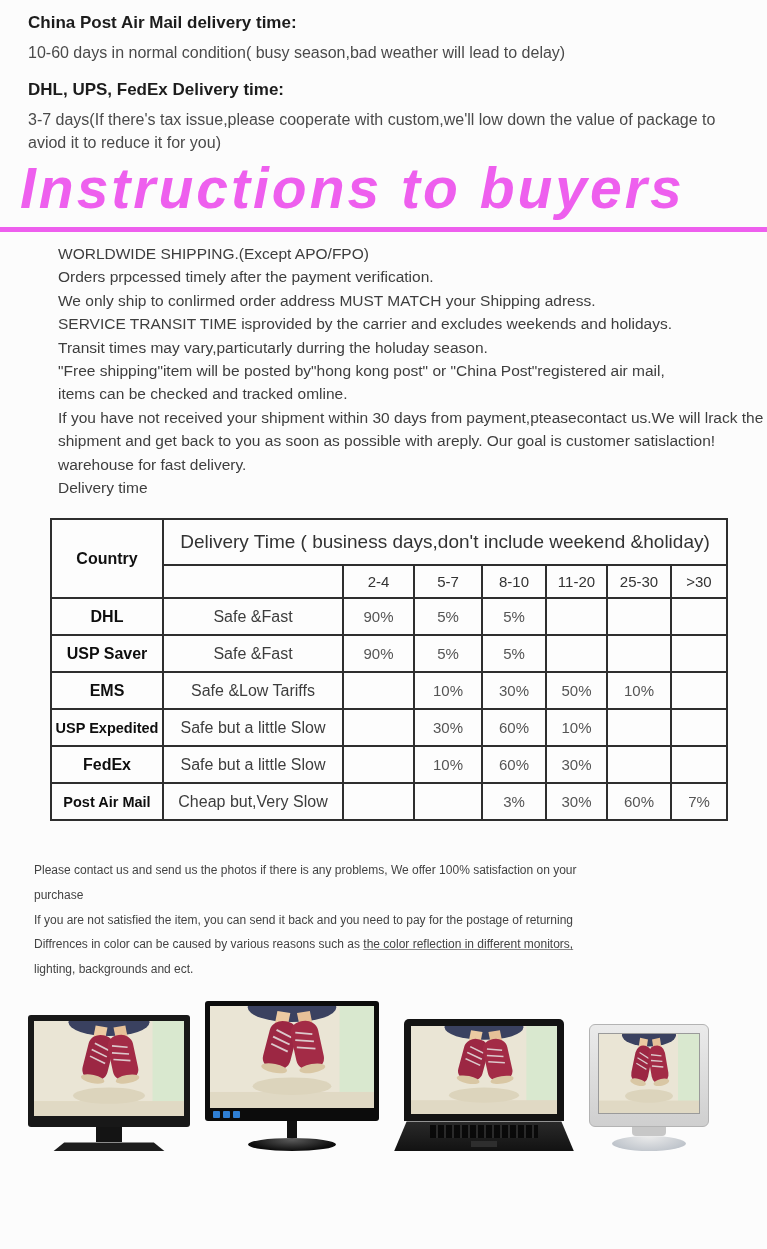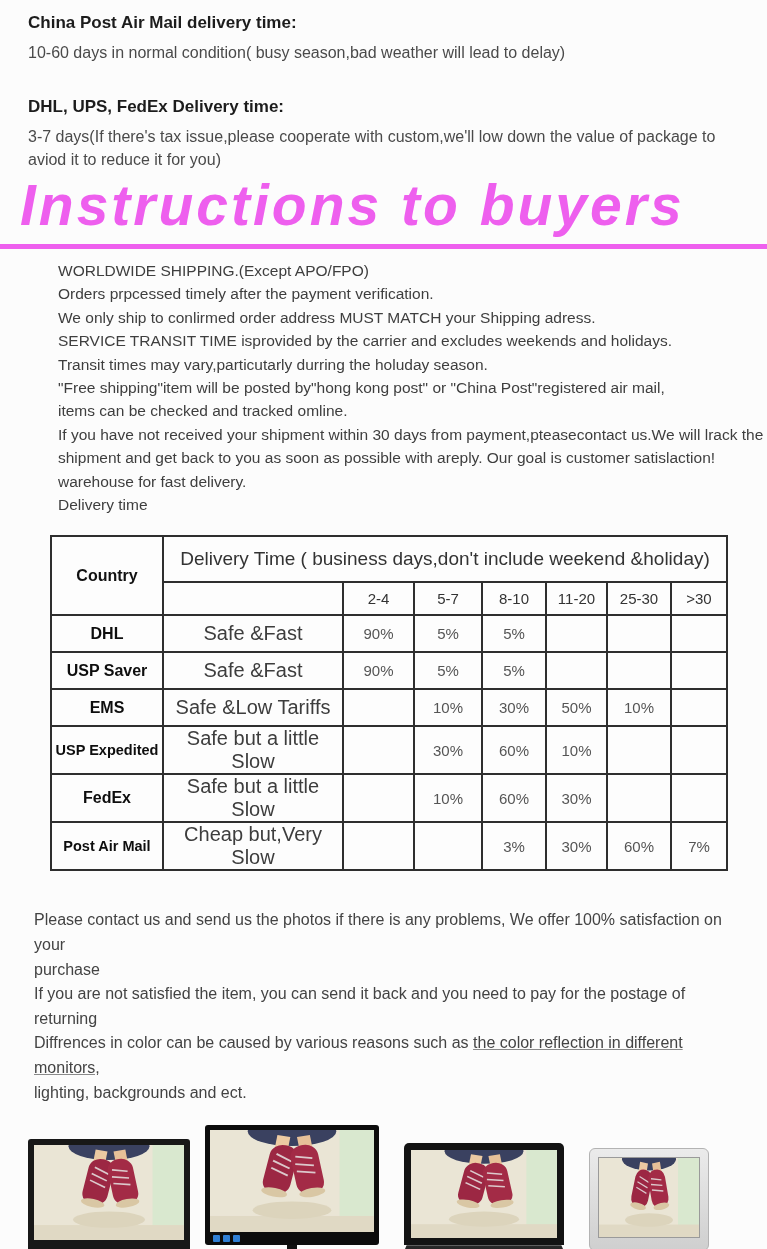--- a/index.html
+++ b/index.html
@@ -5,21 +5,21 @@
   html,body { margin:0; padding:0; }
   body {
     width:767px; height:1249px; overflow:hidden;
     background:#fcfcfc; color:#3f3f3f;
     font-family:"Liberation Sans", sans-serif;
     -webkit-font-smoothing:antialiased;
   }
   
   .top-note { margin-left:28px; }
   #note1 { padding-top:13px; }
-  #note2 { margin-top:33px; }
+  #note2 { margin-top:16px; }
   .tn-heading { font-weight:bold; color:#1c1c1c; font-size:17px; }
   .tn-body { font-size:16px; color:#4a4a4a; margin-top:8px; line-height:23px; width:710px; }
 
   
   .banner {
     margin-top:4px; white-space:nowrap; overflow:hidden;
     color:#ee5fee; border-bottom:5px solid #ee5fee;
     font-size:57px; font-weight:bold; font-style:italic;
     letter-spacing:3px; line-height:1.0; padding:2px 0 10px 20px;
   }
@@ -29,25 +29,25 @@
 
   
   .dtable { border-collapse:collapse; margin:19px 0 0 50px; table-layout:fixed; width:676px; }
   .dtable td { border:2px solid #2e2e2e; text-align:center; padding:0; background:#fdfdfd; }
   .corner   { font-weight:bold; color:#111; font-size:16px; }
   .span-h   { height:44px; color:#333; font-size:19px; }
   .range-row td { height:31px; color:#333; font-size:15px; }
   .data-row td  { height:35px; }
   .carrier { font-weight:bold; color:#0e0e0e; font-size:16px; }
   .carrier.small { font-size:14.5px; }
-  .desc { color:#3d3d3d; font-size:20px; }
+  .desc { color:#3d3d3d; font-size:16px; }
   .pct  { color:#555; font-size:15px; }
 
   
-  .after { margin:37px 0 16px 34px; font-size:16px; line-height:24.6px; color:#434343; width:715px; }
+  .after { margin:37px 0 16px 34px; font-size:12px; line-height:24.6px; color:#434343; width:715px; }
   .uline { text-decoration:underline; text-decoration-color:#8a8a8a; }
 
   
   .devices { display:flex; align-items:flex-end; justify-content:space-between;
              margin:24px 58px 0 28px; height:146px; }
   .photo { display:block; background:#eae5d5; }
   .mon1 .bez { background:#181818; border-radius:3px; padding:6px 6px 11px; }
   .mon1 .photo { width:150px; height:95px; }
   .mon1 .neck { width:26px; height:15px; background:#141414; margin:0 auto; }
   .mon1 .base { width:112px; height:9px; background:#1d1d1d; margin:0 auto;

